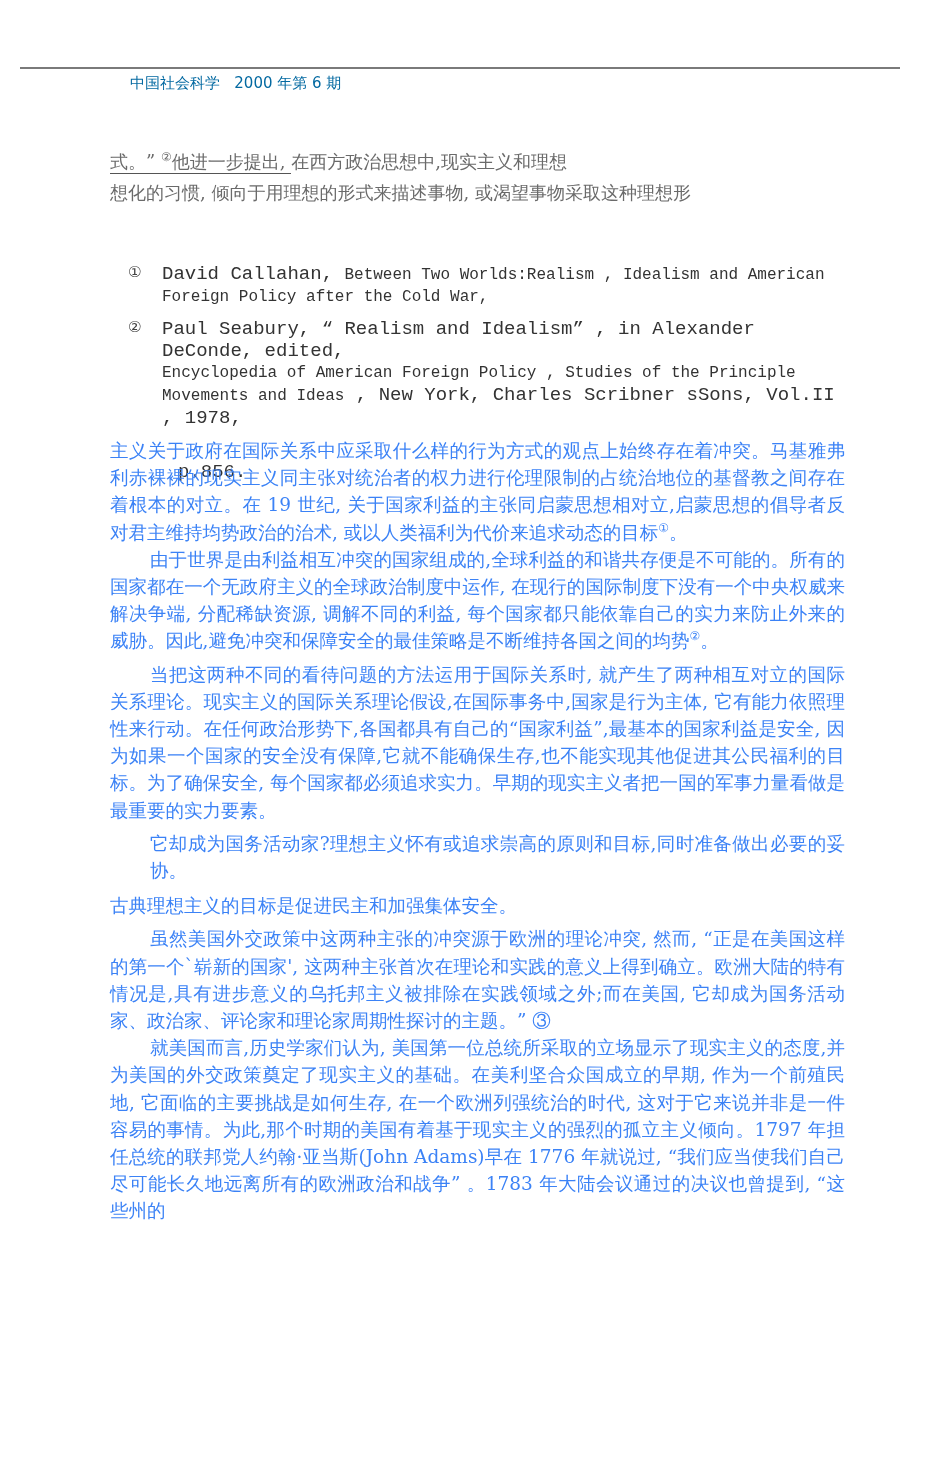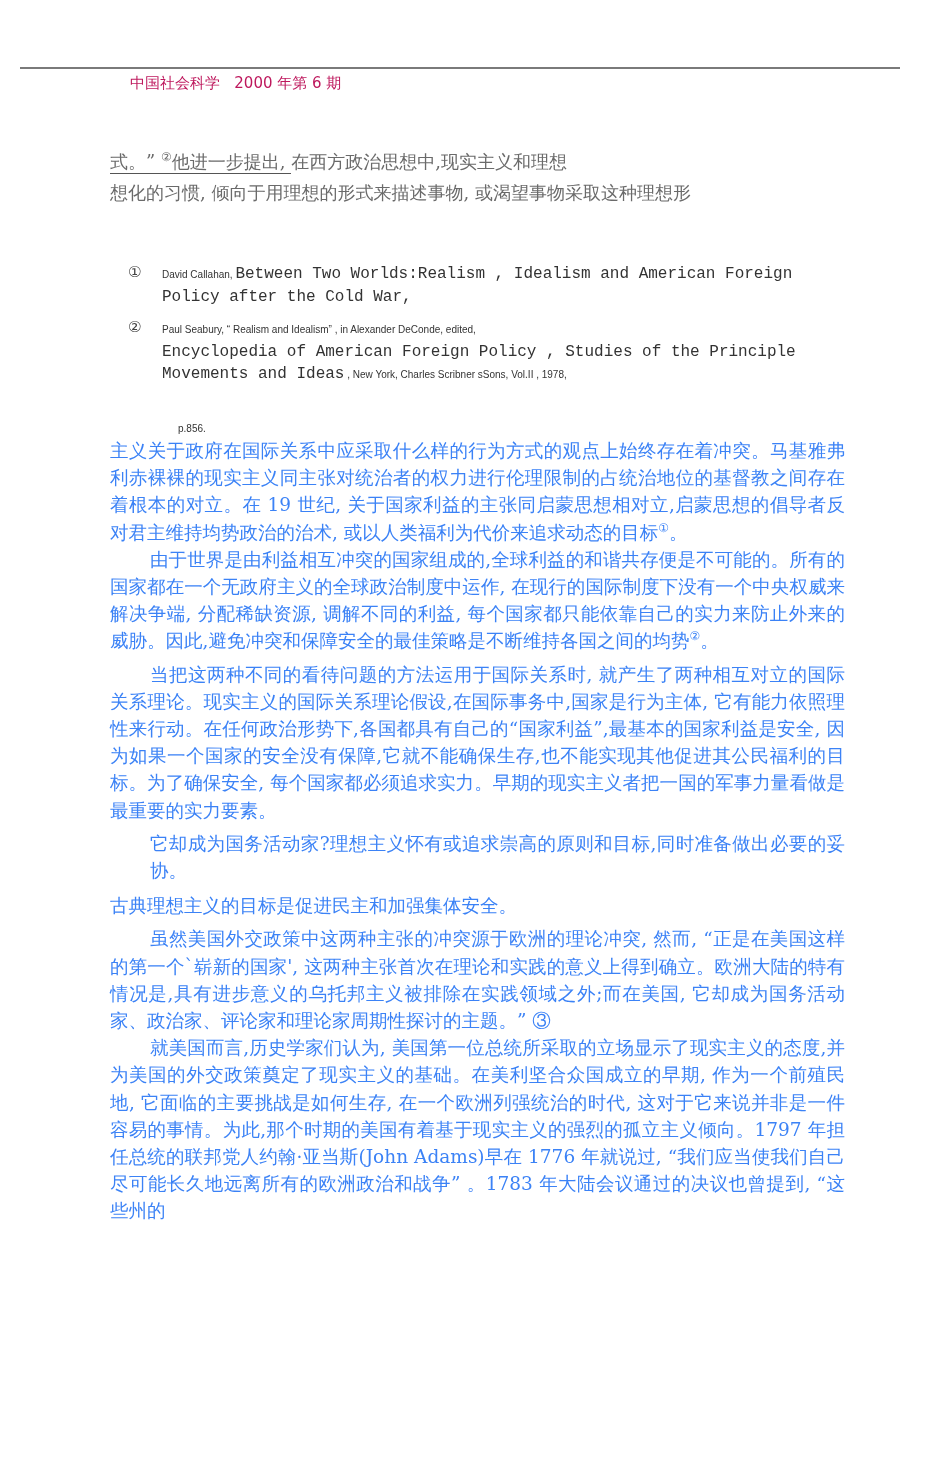--- a/index.html
+++ b/index.html
@@ -22,21 +22,21 @@
     width: 880px;
     height: 2px;
     background: #7a7a7a;
   }
   .running-head {
     position: absolute;
     left: 130px;
     top: 74px;
     font-family: "DejaVu Sans", "Liberation Sans", sans-serif;
     font-size: 15px;
-    color: #be185d;
+    color: #0369a1;
     white-space: pre;
   }
   .carry-over {
     position: absolute;
     left: 110px;
     top: 146px;
     width: 720px;
     font-size: 18px;
     line-height: 31px;
     color: #6a6a6a;
@@ -66,22 +66,22 @@
   }
   .fn .marker {
     position: absolute;
     left: 0;
     top: 0;
     font-family: "DejaVu Sans", sans-serif;
     font-size: 15px;
     color: #444;
   }
   .fn .sans {
-    font-family: Liberation Sans, sans-serif;
-    font-size: 10px;
+    font-family: Liberation Mono, monospace;
+    font-size: 19px;
     line-height: 22px;
   }
   .fn .serif {
     font-family: Liberation Mono, monospace;
     font-size: 16px;
     line-height: 22px;
   }
   .fn .cont {
     display: block;
     padding-left: 18px;

